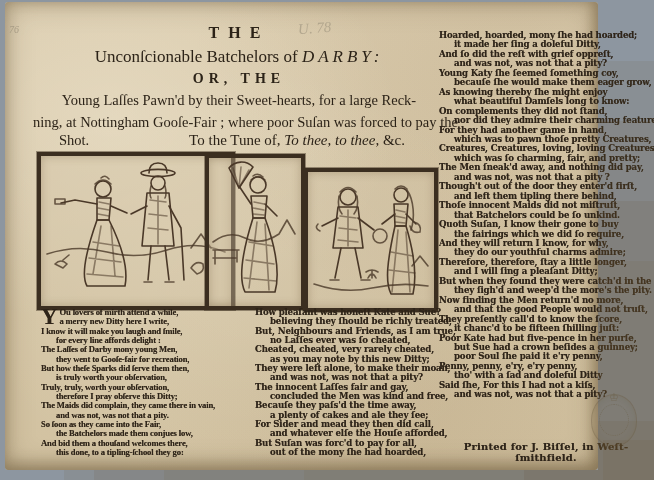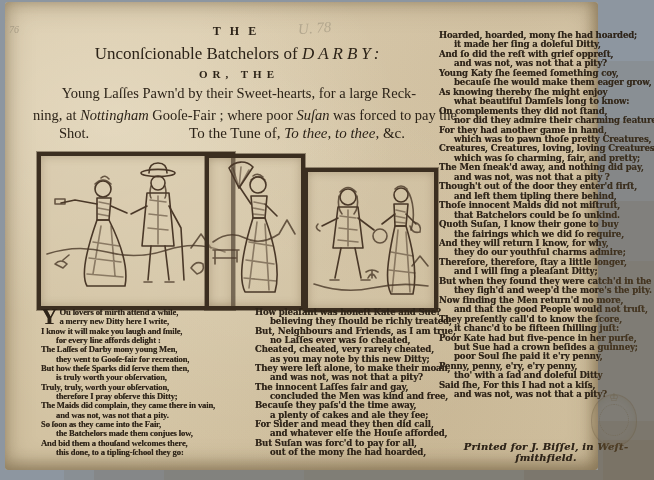--- a/index.html
+++ b/index.html
@@ -14,26 +14,26 @@
       radial-gradient(ellipse at 40% 60%, rgba(255,255,240,.15), transparent 55%),
       linear-gradient(180deg,#dacbad,#d2c2a1);
     box-shadow: inset 0 0 28px rgba(95,75,45,.38), inset -6px 0 12px rgba(95,75,45,.25), inset 0 -8px 14px rgba(95,75,45,.28);}
   #paper:after{content:"";position:absolute;left:0;top:0;width:100%;height:100%;pointer-events:none;
     box-shadow: 90px 120px 0 1px rgba(110,85,50,.12), 300px 60px 0 1px rgba(110,85,50,.10),
       520px 200px 0 1px rgba(110,85,50,.12), 160px 420px 0 1px rgba(110,85,50,.10),
       600px 440px 0 2px rgba(110,85,50,.12), 60px 260px 0 1px rgba(110,85,50,.10);}
   .pencil{position:absolute;color:#a79c85;font-style:italic;}
   
   #titleblock{position:absolute;left:28px;top:22px;width:412px;text-align:center;color:#2c2318;}
-  .kicker{font-size:12px;letter-spacing:9px;font-weight:bold;}
+  .kicker{font-size:16px;letter-spacing:9px;font-weight:bold;}
   .mainline{font-size:17px;margin-top:5px;white-space:nowrap;}
   .mainline .it{font-style:italic;letter-spacing:4px;}
-  .orthe{font-size:11px;letter-spacing:5px;font-weight:bold;margin-top:4px;}
+  .orthe{font-size:14px;letter-spacing:5px;font-weight:bold;margin-top:4px;}
   .sub{font-size:14.5px;margin-top:5px;white-space:nowrap;}
-  .sub .it{font-style:italic;}
+  .sub .it{}
   #shotline{position:relative;height:18px;margin-top:1px;font-size:14.5px;}
   #shot{position:absolute;left:26px;top:0;}
   #tune{position:absolute;left:0;right:40px;top:0;text-align:right;font-size:15px;}
   #tune .it{font-style:italic;}
   
   .cut{position:absolute;border:4px solid #3b2e20;outline:1px solid rgba(59,46,32,.45);
     background:rgba(210,195,165,.4);box-shadow:inset 0 0 10px rgba(90,70,40,.3);}
   .cut svg{display:block;}
   .cut path,.cut circle,.cut ellipse,.cut line,.cut rect{stroke:#4a3828;fill:none;stroke-width:1.6;stroke-linecap:round;stroke-linejoin:round;}
   .hatch{stroke-width:.8;opacity:.55;}
@@ -44,21 +44,21 @@
   .col .line{font-size:8.6px;line-height:9.35px;white-space:nowrap;text-shadow:0 0 .5px rgba(46,36,25,.6);}
   .col .line.indent{padding-left:15px;}
   .col .stanza + .stanza{}
   #col-left{left:36px;top:306px;width:218px;font-family:Liberation Serif, serif;}
   #col-left .stanza:first-child .line:first-child::first-letter{
     font-size:23px;float:left;line-height:17px;padding-right:2px;font-weight:bold;}
   #col-mid{left:250px;top:306px;width:190px;}
   #col-right{left:434px;top:29px;width:214px;}
   #col-right .line{line-height:9.45px;}
   #imprint{margin-top:7px;text-align:center;font-size:10px;letter-spacing:.2px;
-    text-shadow:0 0 .5px rgba(46,36,25,.6);font-style:italic;}
+    text-shadow:0 0 .5px rgba(46,36,25,.6);}
   
   #stamp{position:absolute;left:586px;top:392px;width:44px;height:50px;border:1px solid rgba(100,85,60,.4);
     border-radius:50% 50% 46% 46%;opacity:.8;box-shadow:inset 0 0 6px rgba(100,85,60,.25);}
   #stamp .crown{position:absolute;left:0;right:0;top:-4px;text-align:center;font-size:11px;color:rgba(100,85,60,.5);}
   #stamp .inner{position:absolute;left:7px;top:9px;width:28px;height:30px;border:1px dotted rgba(100,85,60,.4);border-radius:50%;}
 </style>
 </head>
 <body>
 
 <div id="canvas">

